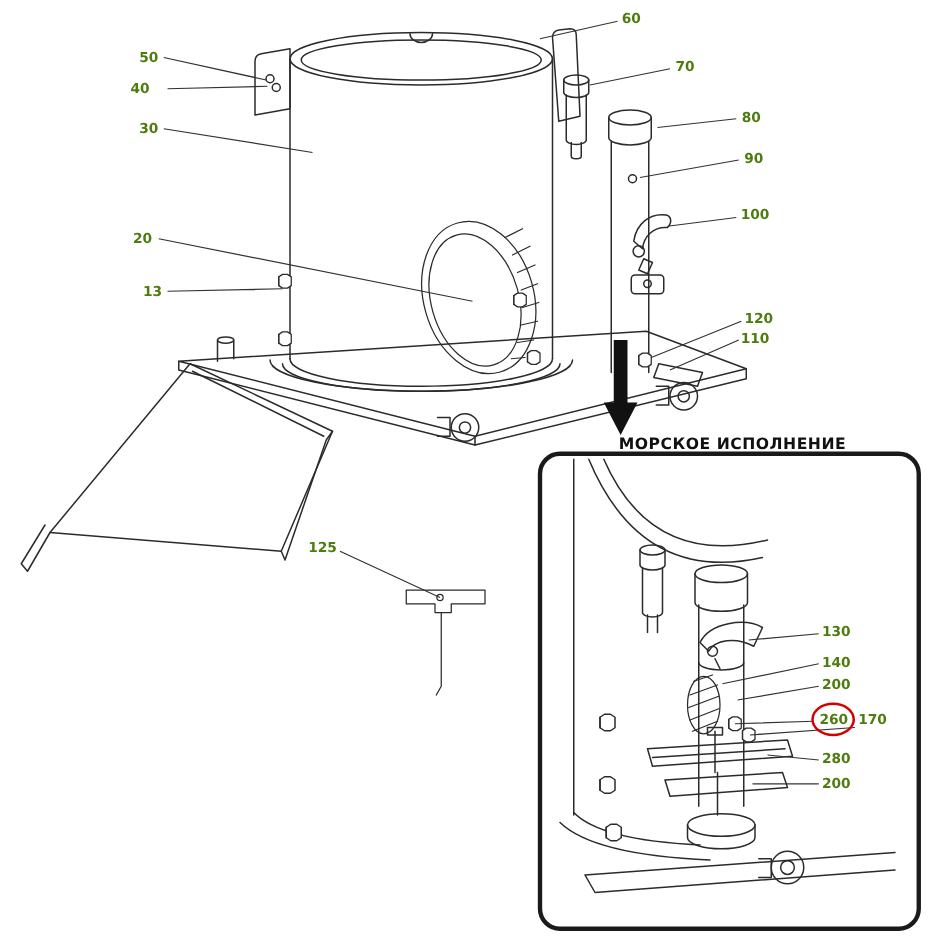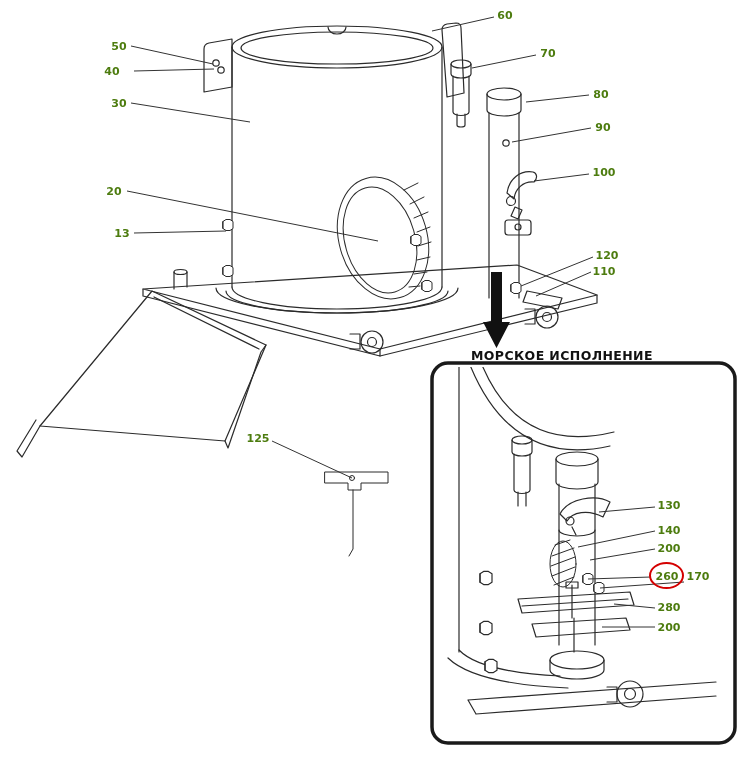--- a/index.html
+++ b/index.html
@@ -8,21 +8,21 @@
     font-family:"DejaVu Sans",sans-serif;
   }
   .stage svg{position:absolute;left:0;top:0;}
   .callout{
     position:absolute;transform:translate(-50%,-50%);
     font-size:11px;color:#4d7c0f;line-height:1;white-space:nowrap;
     user-select:none;
     font-weight:bold;
   }
   .inset-title{
-    position:absolute;left:471px;top:355px;transform:translate(0,-50%);
+    position:absolute;left:495px;top:355px;transform:translate(0,-50%);
     font-size:12.5px;font-weight:bold;color:#111;letter-spacing:.4px;white-space:nowrap;
   }
   .highlight-ring{
     position:absolute;left:649px;top:562px;width:35px;height:27px;
     border:2.6px solid #d40000;border-radius:50%;box-sizing:border-box;
   }
 </style>
 </head>
 <body>
 

